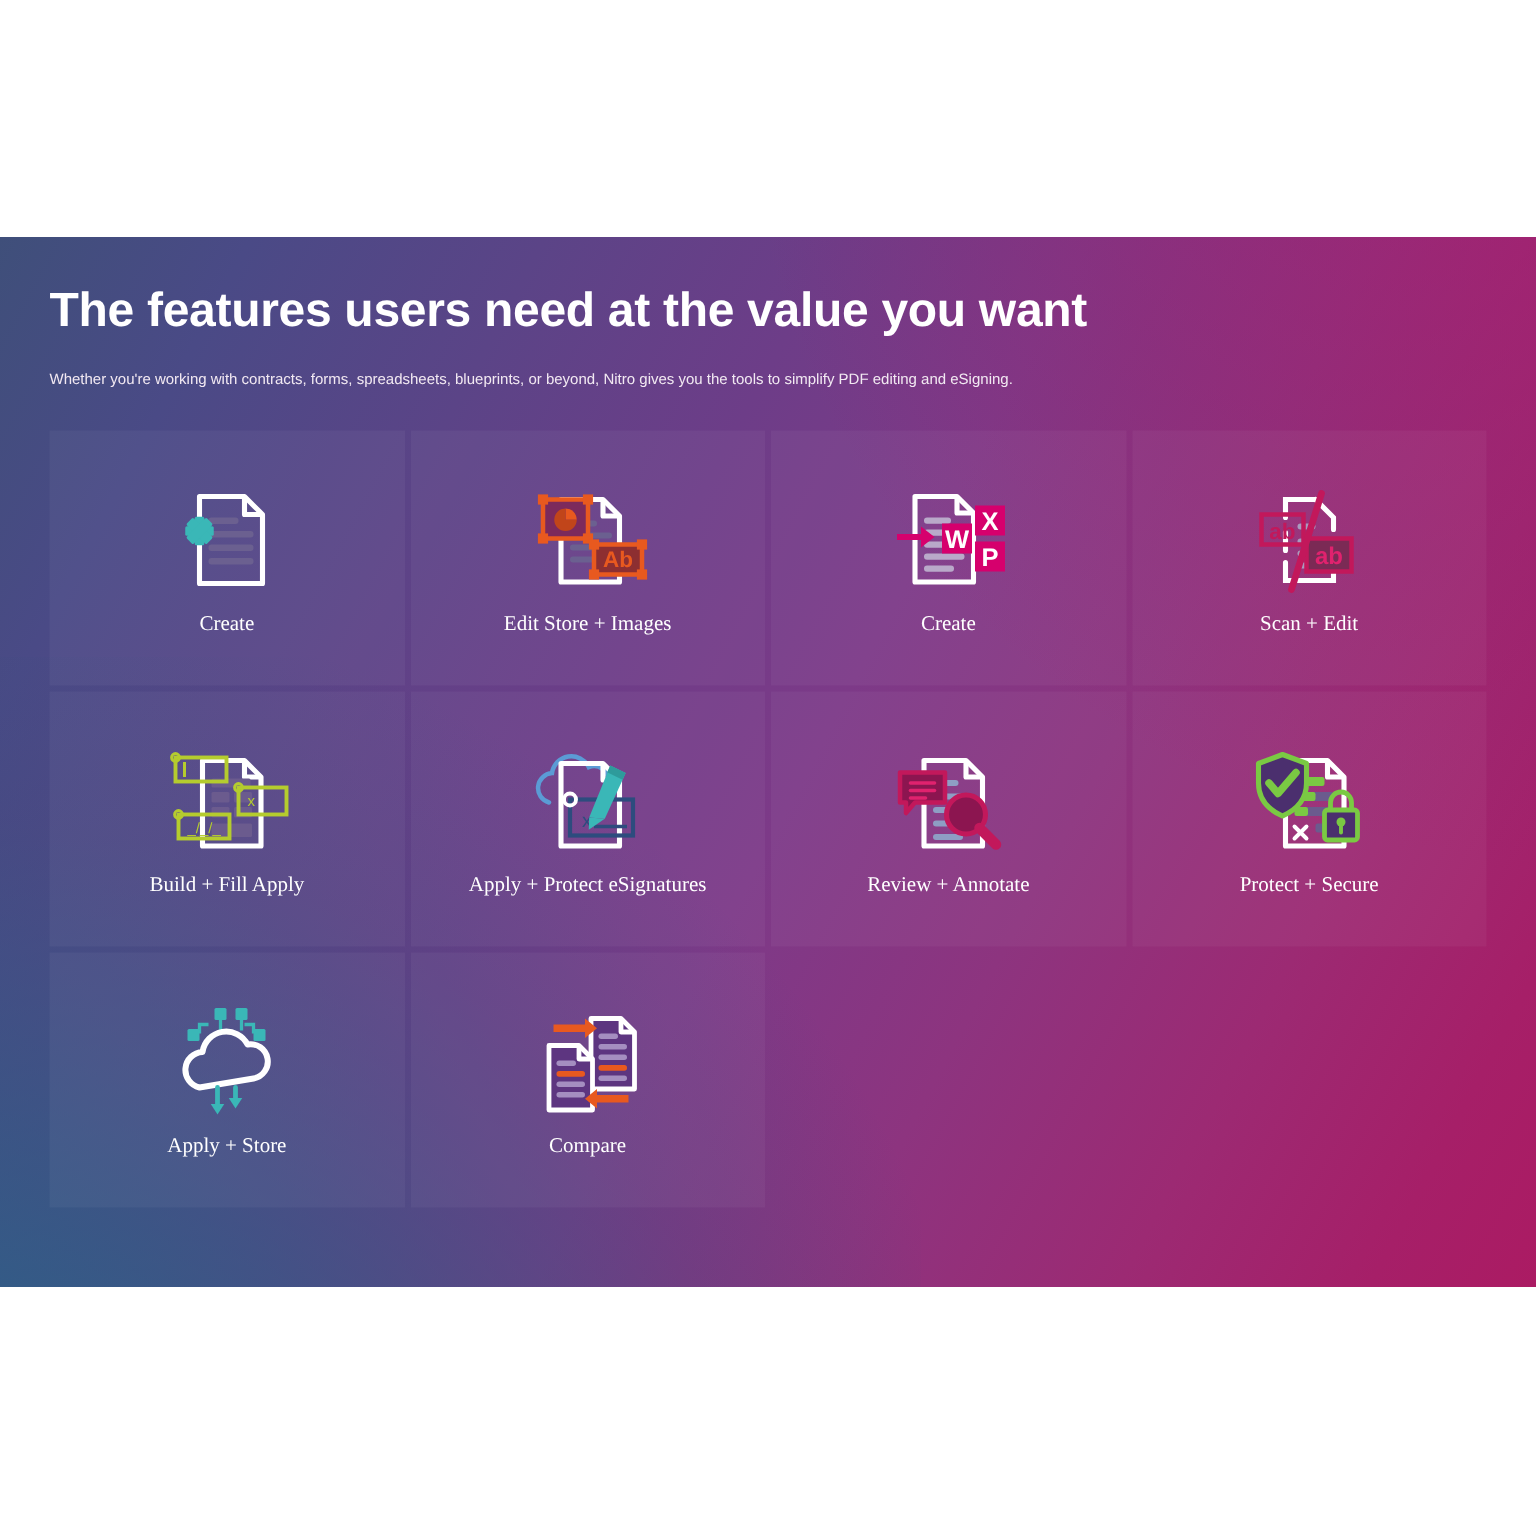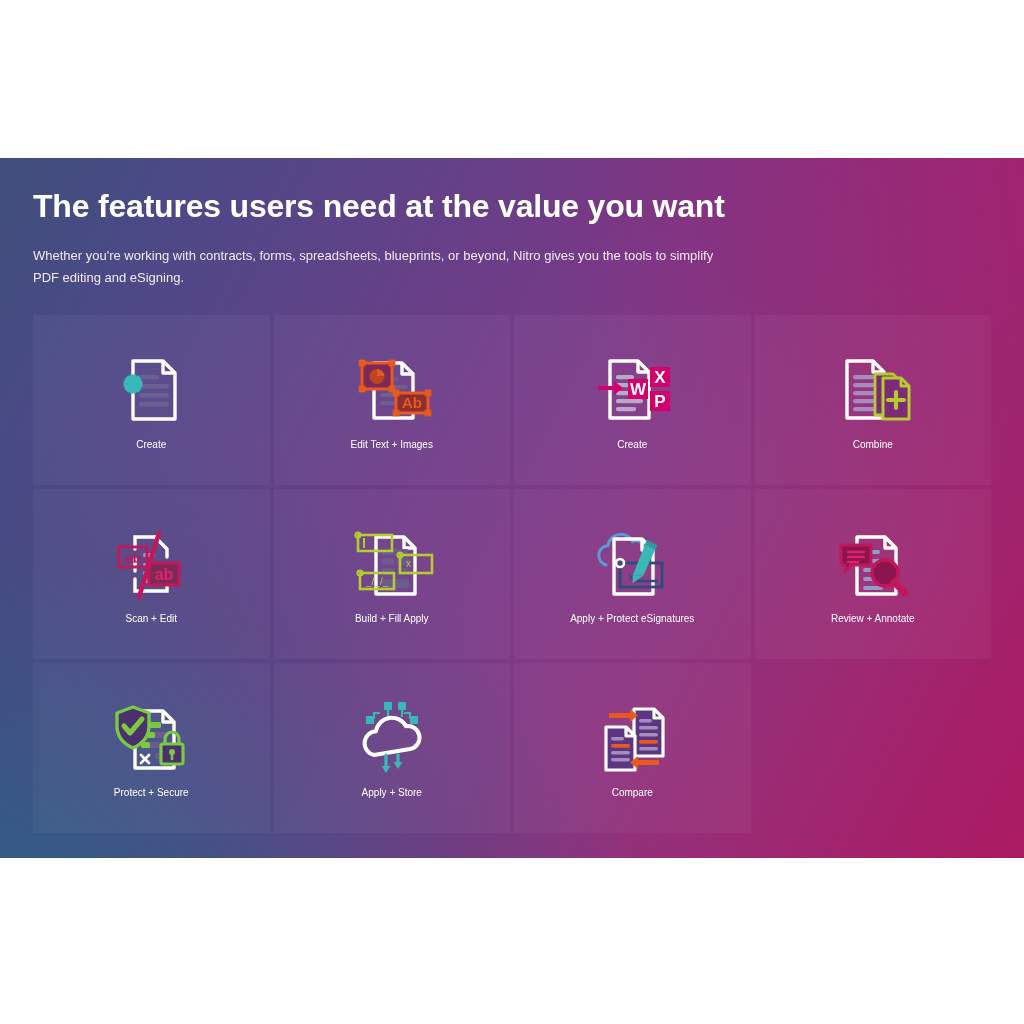--- a/index.html
+++ b/index.html
@@ -48,21 +48,21 @@
     color: #ffffff;
     font-size: 32px;
     font-weight: bold;
     letter-spacing: -0.2px;
     line-height: 1.16;
     white-space: nowrap;
   }
   .hero-sub {
     margin-top: 20px;
     color: #f2e9f2;
-    font-size: 13px;
+    font-size: 10px;
     line-height: 1.72;
     max-width: 700px;
     font-weight: 400;
   }
 
   
   .grid {
     position: relative; z-index: 3;
     margin: 25px 33px 0 33px;
     display: grid;
@@ -78,25 +78,26 @@
     cursor: pointer;
   }
   .tile .art {
     width: 96px; height: 82px;
     display: flex; align-items: center; justify-content: center;
     margin-bottom: 8px;
   }
   .tile .art svg { width: 96px; height: 82px; display: block; overflow: visible; }
   .tile-label {
     color: #ffffff;
-    font-size: 10px;
+    font-size: 14px;
     font-weight: 400;
     text-align: left;
     line-height: 1.2;
     white-space: nowrap;
+    font-family: Liberation Serif, serif;
   }
 </style>
 </head>
 <body>
 
 <div id="page">
 
   <section class="hero">
     <div class="hero-inner">
       <h1 class="hero-title">The features users need at the value you want</h1>
@@ -150,21 +151,21 @@
             <rect x="52" y="44" width="32" height="20" fill="#8d2f31" stroke="#e8591f" stroke-width="3"></rect>
             <text x="68" y="59" text-anchor="middle" font-family="Liberation Sans, sans-serif" font-size="15" font-weight="bold" fill="#e8591f">Ab</text>
             <g fill="#e8591f">
               <rect x="48.6" y="40.6" width="6.8" height="6.8"></rect>
               <rect x="80.6" y="40.6" width="6.8" height="6.8"></rect>
               <rect x="48.6" y="60.6" width="6.8" height="6.8"></rect>
               <rect x="80.6" y="60.6" width="6.8" height="6.8"></rect>
             </g>
           </svg>
         </div>
-        <div class="tile-label">Edit Text + Images</div>
+        <div class="tile-label">Edit Store + Images</div>
       </div>
 
       <div class="tile">
         <div class="art">
           <svg viewBox="0 0 96 82">
             <path d="M26 12 h28 l11 11 v46 h-39 z" fill="none" stroke="#ffffff" stroke-width="3.4" stroke-linejoin="round"></path>
             <path d="M54 12 v11 h11" fill="none" stroke="#ffffff" stroke-width="3.4" stroke-linejoin="round"></path>
             <g fill="#b9a9c9">
               <rect x="32" y="26" width="18" height="4.2" rx="2"></rect>
               <rect x="32" y="34" width="27" height="4.2" rx="2"></rect>
@@ -177,40 +178,20 @@
             <text x="54" y="46" text-anchor="middle" font-family="Liberation Sans, sans-serif" font-size="17" font-weight="bold" fill="#ffffff">W</text>
             <rect x="66" y="18" width="20" height="20" fill="#d6006d"></rect>
             <text x="76" y="34" text-anchor="middle" font-family="Liberation Sans, sans-serif" font-size="17" font-weight="bold" fill="#ffffff">X</text>
             <rect x="66" y="42" width="20" height="20" fill="#d6006d"></rect>
             <text x="76" y="58" text-anchor="middle" font-family="Liberation Sans, sans-serif" font-size="17" font-weight="bold" fill="#ffffff">P</text>
           </svg>
         </div>
         <div class="tile-label">Create</div>
       </div>
 
-      <div class="tile">
-        <div class="art">
-          <svg viewBox="0 0 96 82">
-            <path d="M22 12 h26 l11 11 v46 h-37 z" fill="none" stroke="#ffffff" stroke-width="3.4" stroke-linejoin="round"></path>
-            <path d="M48 12 v11 h11" fill="none" stroke="#ffffff" stroke-width="3.4" stroke-linejoin="round"></path>
-            <g fill="#a48ec0">
-              <rect x="28" y="26" width="22" height="4.2" rx="2"></rect>
-              <rect x="28" y="34" width="22" height="4.2" rx="2"></rect>
-              <rect x="28" y="42" width="22" height="4.2" rx="2"></rect>
-              <rect x="28" y="50" width="22" height="4.2" rx="2"></rect>
-              <rect x="28" y="58" width="22" height="4.2" rx="2"></rect>
-            </g>
-            <path d="M50 25 h18 l8 8 v33 h-26 z" fill="#7d2a79" stroke="#b5cc2e" stroke-width="2.8" stroke-linejoin="round"></path>
-            <path d="M58 29 h18 l8 8 v33 h-26 z" fill="#7d2a79" stroke="#b5cc2e" stroke-width="3" stroke-linejoin="round"></path>
-            <path d="M76 29 v8 h8" fill="none" stroke="#b5cc2e" stroke-width="3" stroke-linejoin="round"></path>
-            <path d="M71 43 v16 M63 51 h16" stroke="#b5cc2e" stroke-width="4" stroke-linecap="round"></path>
-          </svg>
-        </div>
-        <div class="tile-label">Combine</div>
-      </div>
 
 
       <div class="tile">
         <div class="art">
           <svg viewBox="0 0 96 82">
             <g fill="none" stroke="#ffffff" stroke-width="3.4" stroke-linecap="round">
               <path d="M32 26 v-12 h20"></path>
               <path d="M52 14 l12 12 v8"></path>
               <path d="M64 56 v12 h-32 v-12"></path>
               <path d="M32 36 v12"></path>

